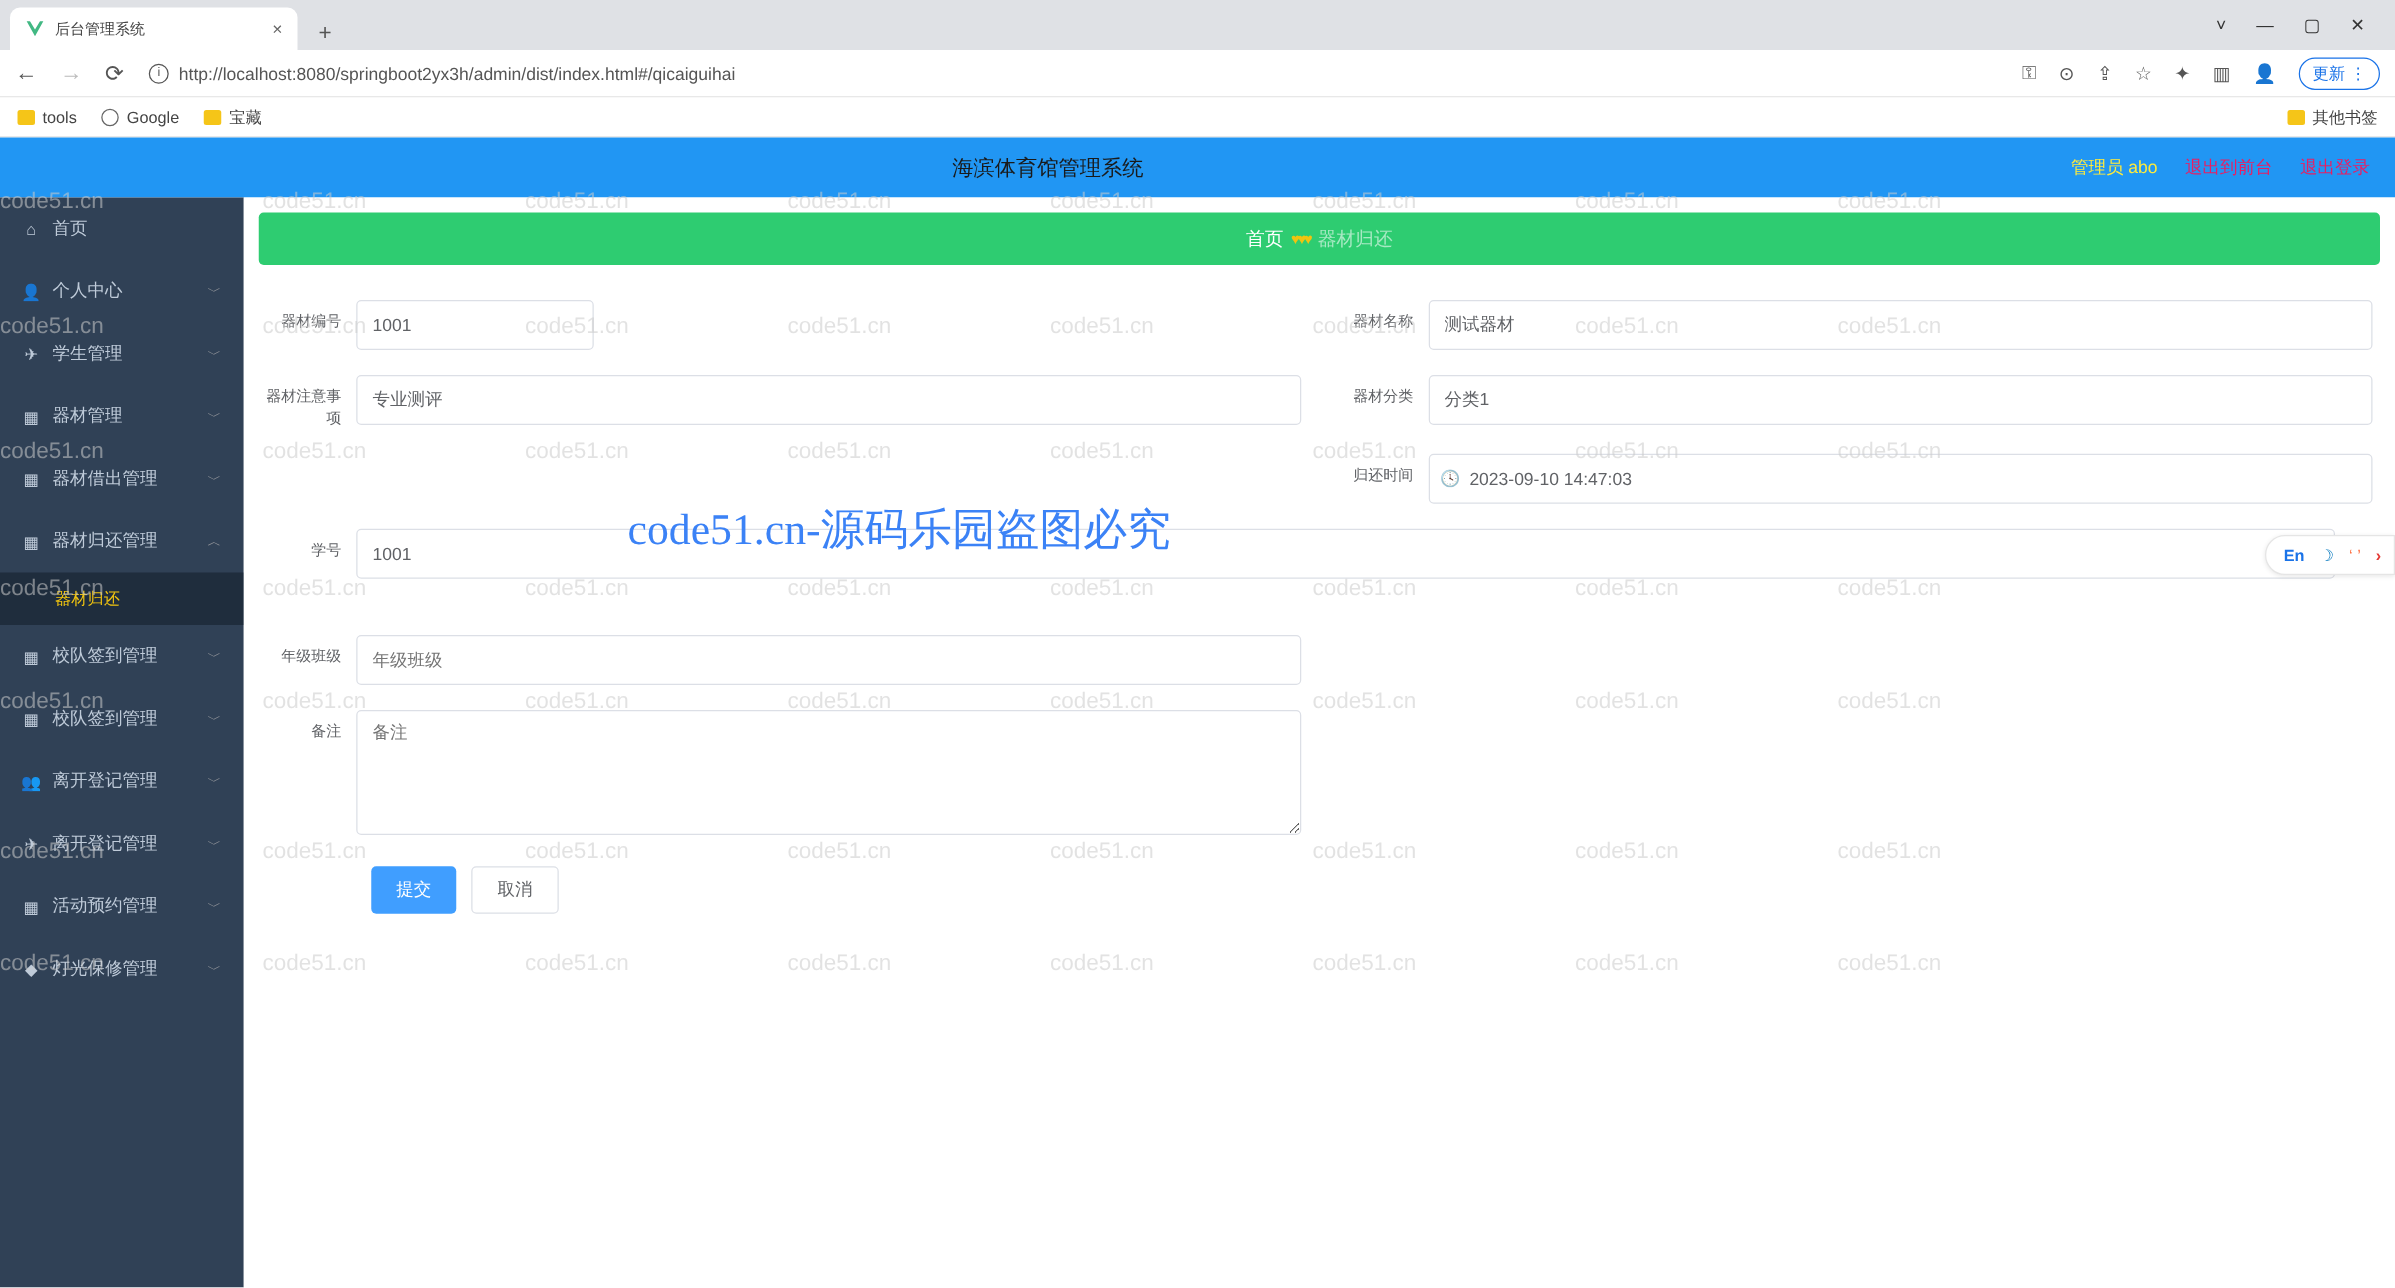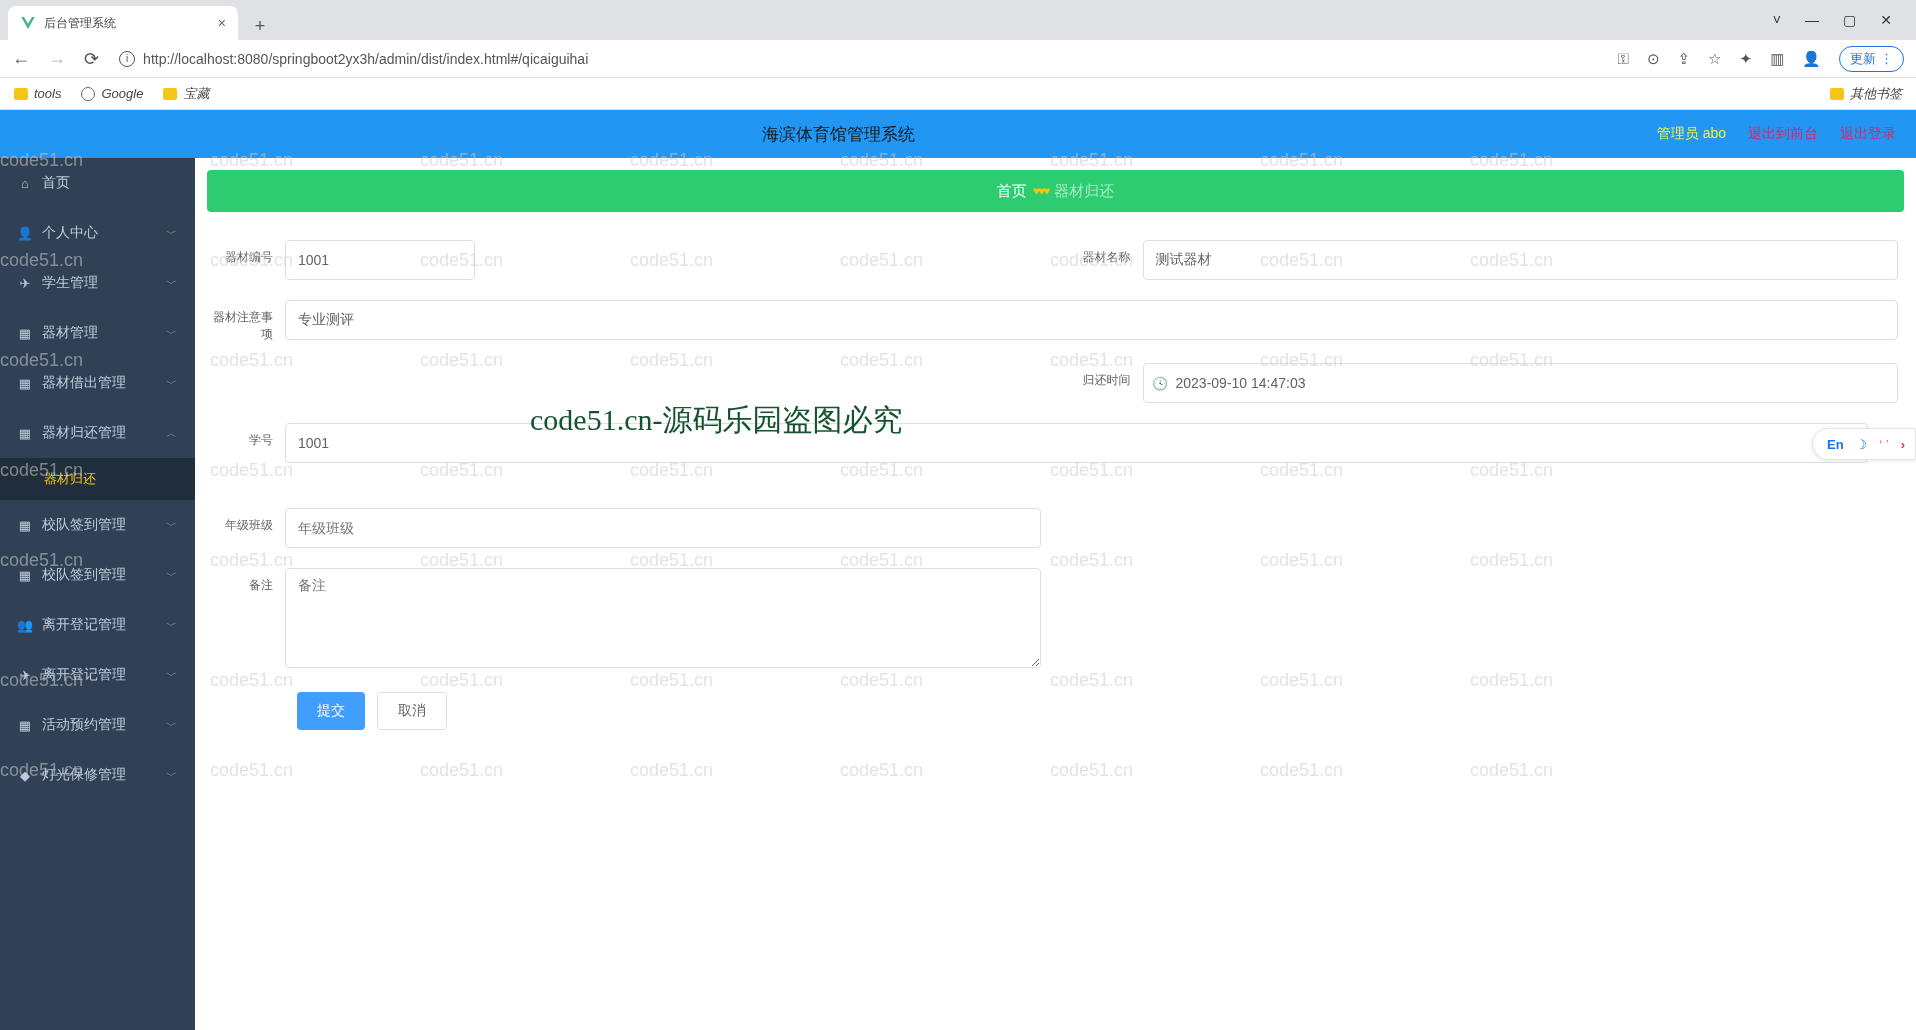--- a/index.html
+++ b/index.html
@@ -18,21 +18,21 @@
 .nav-arrows { display: flex; gap: 18px; color: #555; font-size: 18px; }
 .nav-arrows span { cursor: pointer; }
 .nav-arrows .disabled { color: #bbb; }
 .url-box { flex: 1; display: flex; align-items: center; gap: 8px; font-size: 14px; color: #555; padding-left: 8px; }
 .url-box .info { width: 16px; height: 16px; border: 1.5px solid #555; border-radius: 50%; display: flex; align-items: center; justify-content: center; font-size: 10px; }
 .addr-icons { display: flex; gap: 18px; align-items: center; color: #555; font-size: 15px; }
 .addr-icons > * { cursor: pointer; }
 .update-btn { border: 1px solid #1a73e8; color: #1a73e8; padding: 3px 10px; border-radius: 14px; font-size: 13px; display: flex; align-items: center; gap: 4px; }
 
 .bookmarks { height: 32px; background: #fff; border-bottom: 1px solid #e1e1e1; display: flex; align-items: center; padding: 0 14px; gap: 20px; font-size: 13px; color: #444; }
-.bm { display: flex; align-items: center; gap: 6px; cursor: pointer; font-style: italic; }
+.bm { display: flex; align-items: center; gap: 6px; cursor: pointer; }
 .folder-icon { width: 14px; height: 12px; background: #f5c518; border-radius: 2px; }
 .globe-icon { width: 14px; height: 14px; border: 1.5px solid #666; border-radius: 50%; position: relative; }
 .bm-other { margin-left: auto; }
 
 
 .app-header { height: 48px; background: #2196f3; display: flex; align-items: center; padding: 0 20px; color: #fff; }
 .sys-title { flex: 1; text-align: center; font-size: 17px; font-weight: 400; color: #1a1a1a; }
 .header-right { display: flex; gap: 22px; font-size: 14px; }
 .header-right .admin { color: #ffeb3b; }
 .header-right .link { color: #e91e63; cursor: pointer; }
@@ -64,21 +64,21 @@
 .finput .date-wrap::before { content: "🕓"; position: absolute; left: 10px; top: 50%; transform: translateY(-50%); font-size: 13px; color: #c0c4cc; }
 .finput .date-wrap input { padding-left: 32px; }
 
 .btn-row { display: flex; gap: 12px; padding-left: 84px; margin-top: 16px; }
 .btn { height: 38px; padding: 0 20px; border-radius: 4px; font-size: 14px; cursor: pointer; border: none; }
 .btn.primary { background: #409eff; color: #fff; }
 .btn.default { background: #fff; border: 1px solid #dcdfe6; color: #606266; }
 
 
 .wm { position: absolute; color: #ccc; font-size: 18px; pointer-events: none; opacity: .55; font-family: Arial; }
-.wm-red { position: absolute; left: 530px; top: 400px; color: #14532d; font-size: 30px; font-family: "SimSun", serif; pointer-events: none; }
+.wm-red { position: absolute; left: 502px; top: 400px; color: #3b82f6; font-size: 35px; font-family: "SimSun", serif; pointer-events: none; }
 
 
 .ime { position: absolute; right: 0; top: 428px; background: #fff; border: 1px solid #e5e5e5; border-radius: 16px 0 0 16px; height: 32px; display: flex; align-items: center; gap: 12px; padding: 0 10px 0 14px; font-size: 13px; box-shadow: 0 1px 4px rgba(0,0,0,.1); }
 .ime .en { color: #1a73e8; font-weight: 700; }
 .ime .moon { color: #0277bd; }
 .ime .quote { color: #ff7043; }
 .ime .arrow { color: #e53935; font-weight: 700; }
 </style>
 </head>
 <body>
@@ -233,20 +233,24 @@
         <div class="form-col">
           <div class="flabel">器材名称</div>
           <div class="finput"><input value="测试器材" style=""></div>
         </div>
       </div>
 
       <div class="form-row">
         <div class="form-col">
           <div class="flabel">器材注意事项</div>
           <div class="finput"><input value="专业测评" style=""></div>
+        </div>
+        <div class="form-col">
+          <div class="flabel">器材分类</div>
+          <div class="finput"><input value="分类1" style=""></div>
         </div>
       </div>
 
       <div class="form-row">
         <div class="form-col"></div>
         <div class="form-col">
           <div class="flabel">归还时间</div>
           <div class="finput">
               <div class="date-wrap"><input value="2023-09-10 14:47:03" style=""></div>
             </div>

